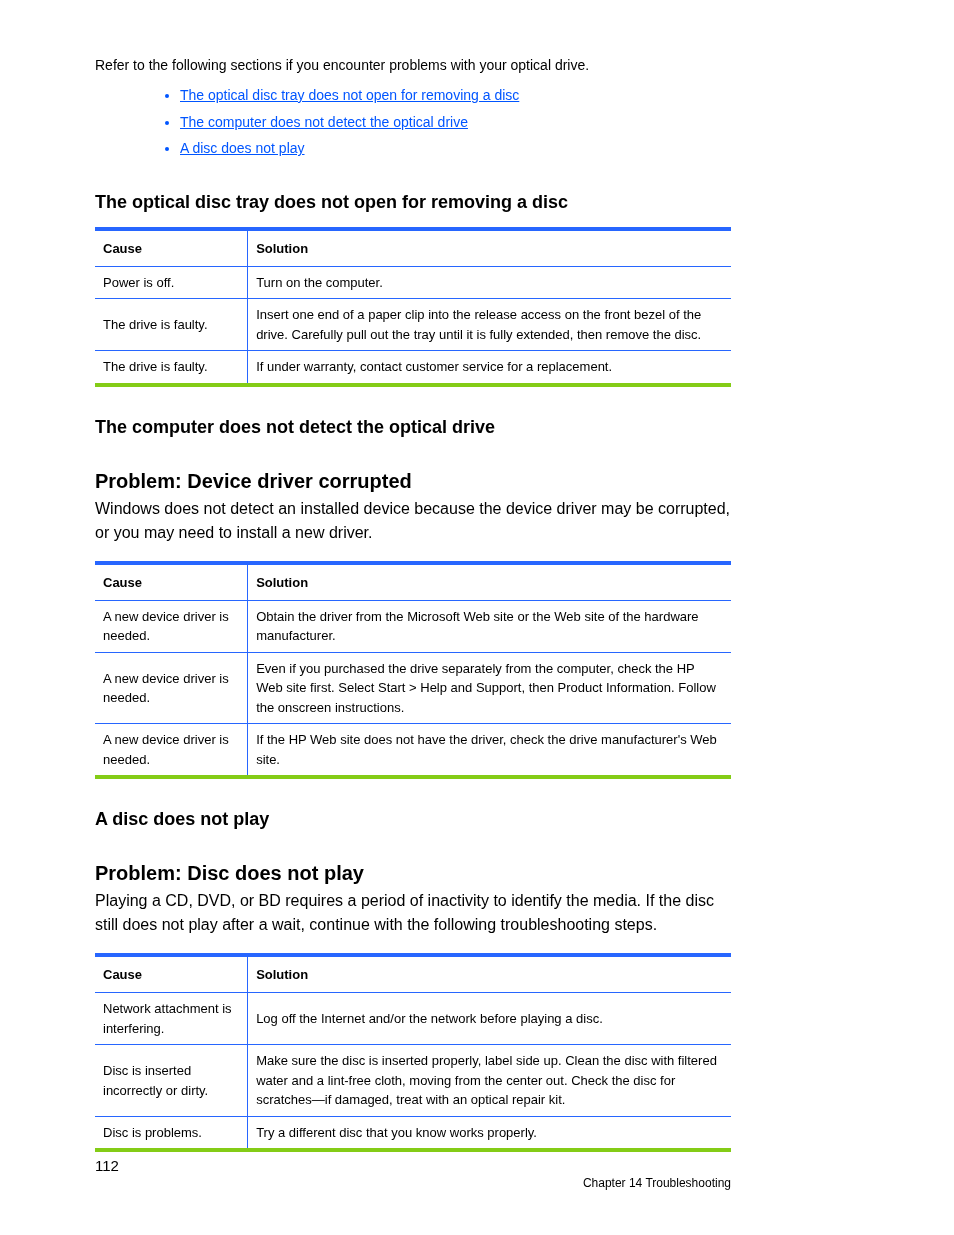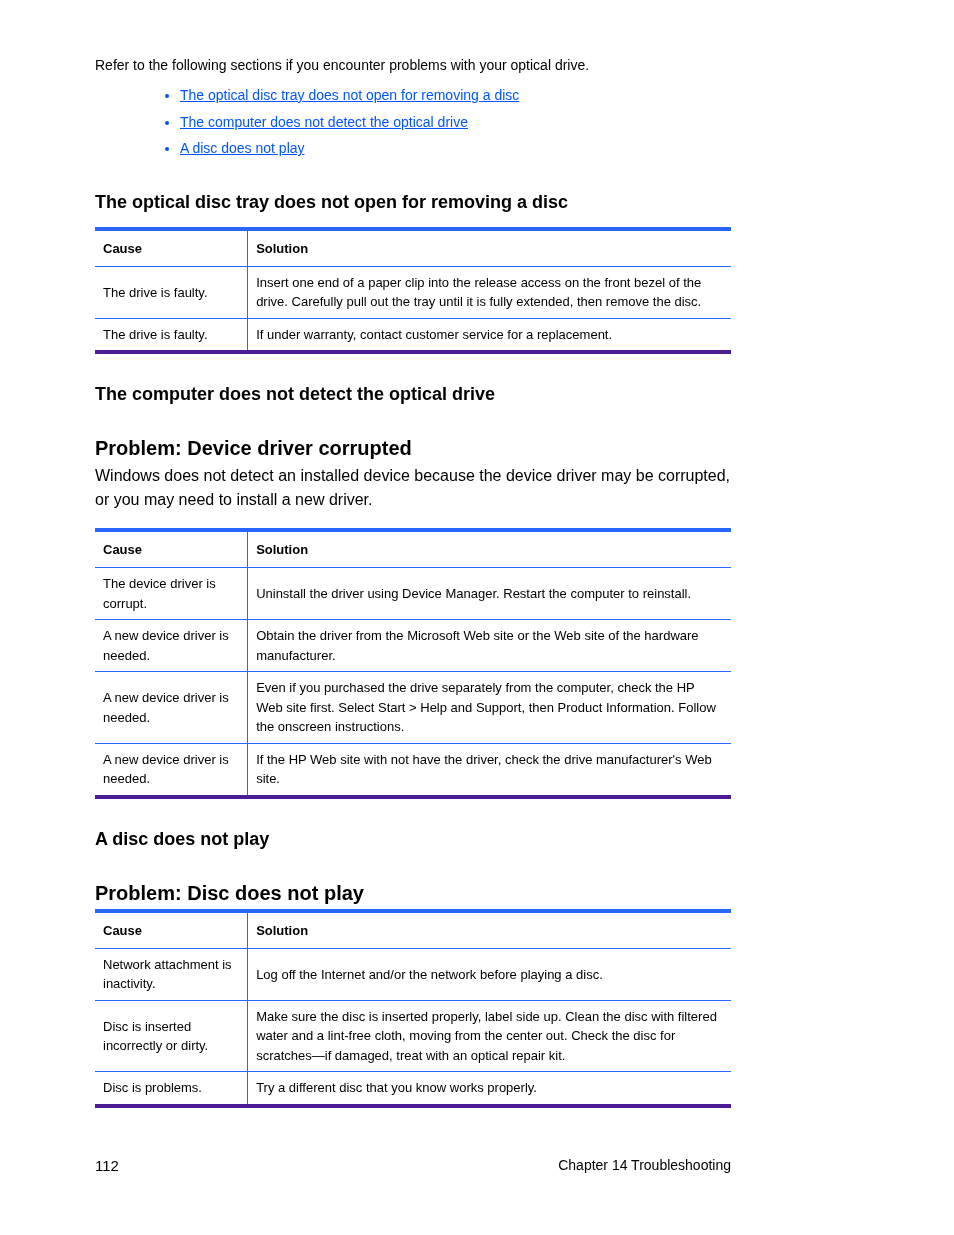--- a/index.html
+++ b/index.html
@@ -43,21 +43,21 @@
   }
   .section-title {
     font-size: 18px;
     font-weight: bold;
     margin: 30px 0 14px 0;
   }
   table {
     width: 100%;
     border-collapse: collapse;
     border-top: 4px solid #2766ff;
-    border-bottom: 4px solid #4c1d95;
+    border-bottom: 4px solid #84cc16;
   }
   th, td {
     border: 1px solid #2766ff;
     border-left: none;
     border-right: none;
     padding: 6px 8px;
     font-size: 13px;
     text-align: left;
     vertical-align: middle;
   }
@@ -82,23 +82,23 @@
     margin: 2px 0 16px 0;
   }
   .footer-left {
     position: absolute;
     bottom: 61px;
     left: 95px;
     font-size: 15px;
   }
   .footer-right {
     position: absolute;
-    bottom: 62px;
+    bottom: 45px;
     right: 95px;
-    font-size: 14px;
+    font-size: 12px;
   }
 </style>
 </head>
 <body>
 
 <div class="page">
 
   <p class="intro">Refer to the following sections if you encounter problems with your optical drive.</p>
 
   <ul class="link-list">
@@ -110,20 +110,24 @@
   <div class="section-title">The optical disc tray does not open for removing a disc</div>
   <table>
     <thead>
       <tr>
         <th>Cause</th>
         <th>Solution</th>
       </tr>
     </thead>
     <tbody>
       <tr>
+        <td>Power is off.</td>
+        <td>Turn on the computer.</td>
+      </tr>
+      <tr>
         <td>The drive is faulty.</td>
         <td>Insert one end of a paper clip into the release access on the front bezel of the drive. Carefully pull out the tray until it is fully extended, then remove the disc.</td>
       </tr>
       <tr>
         <td>The drive is faulty.</td>
         <td>If under warranty, contact customer service for a replacement.</td>
       </tr>
     </tbody>
   </table>
 
@@ -132,50 +136,47 @@
   <p class="problem-desc">Windows does not detect an installed device because the device driver may be corrupted, or you may need to install a new driver.</p>
   <table>
     <thead>
       <tr>
         <th>Cause</th>
         <th>Solution</th>
       </tr>
     </thead>
     <tbody>
       <tr>
-        <td>The device driver is corrupt.</td>
-        <td>Uninstall the driver using Device Manager. Restart the computer to reinstall.</td>
-      </tr>
-      <tr>
         <td>A new device driver is needed.</td>
         <td>Obtain the driver from the Microsoft Web site or the Web site of the hardware manufacturer.</td>
       </tr>
       <tr>
         <td>A new device driver is needed.</td>
         <td>Even if you purchased the drive separately from the computer, check the HP Web site first. Select Start &gt; Help and Support, then Product Information. Follow the onscreen instructions.</td>
       </tr>
       <tr>
         <td>A new device driver is needed.</td>
-        <td>If the HP Web site with not have the driver, check the drive manufacturer's Web site.</td>
+        <td>If the HP Web site does not have the driver, check the drive manufacturer's Web site.</td>
       </tr>
     </tbody>
   </table>
 
   <div class="section-title">A disc does not play</div>
   <div class="problem-heading">Problem: Disc does not play</div>
+  <p class="problem-desc">Playing a CD, DVD, or BD requires a period of inactivity to identify the media. If the disc still does not play after a wait, continue with the following troubleshooting steps.</p>
   <table>
     <thead>
       <tr>
         <th>Cause</th>
         <th>Solution</th>
       </tr>
     </thead>
     <tbody>
       <tr>
-        <td>Network attachment is inactivity.</td>
+        <td>Network attachment is interfering.</td>
         <td>Log off the Internet and/or the network before playing a disc.</td>
       </tr>
       <tr>
         <td>Disc is inserted incorrectly or dirty.</td>
         <td>Make sure the disc is inserted properly, label side up. Clean the disc with filtered water and a lint-free cloth, moving from the center out. Check the disc for scratches—if damaged, treat with an optical repair kit.</td>
       </tr>
       <tr>
         <td>Disc is problems.</td>
         <td>Try a different disc that you know works properly.</td>
       </tr>

